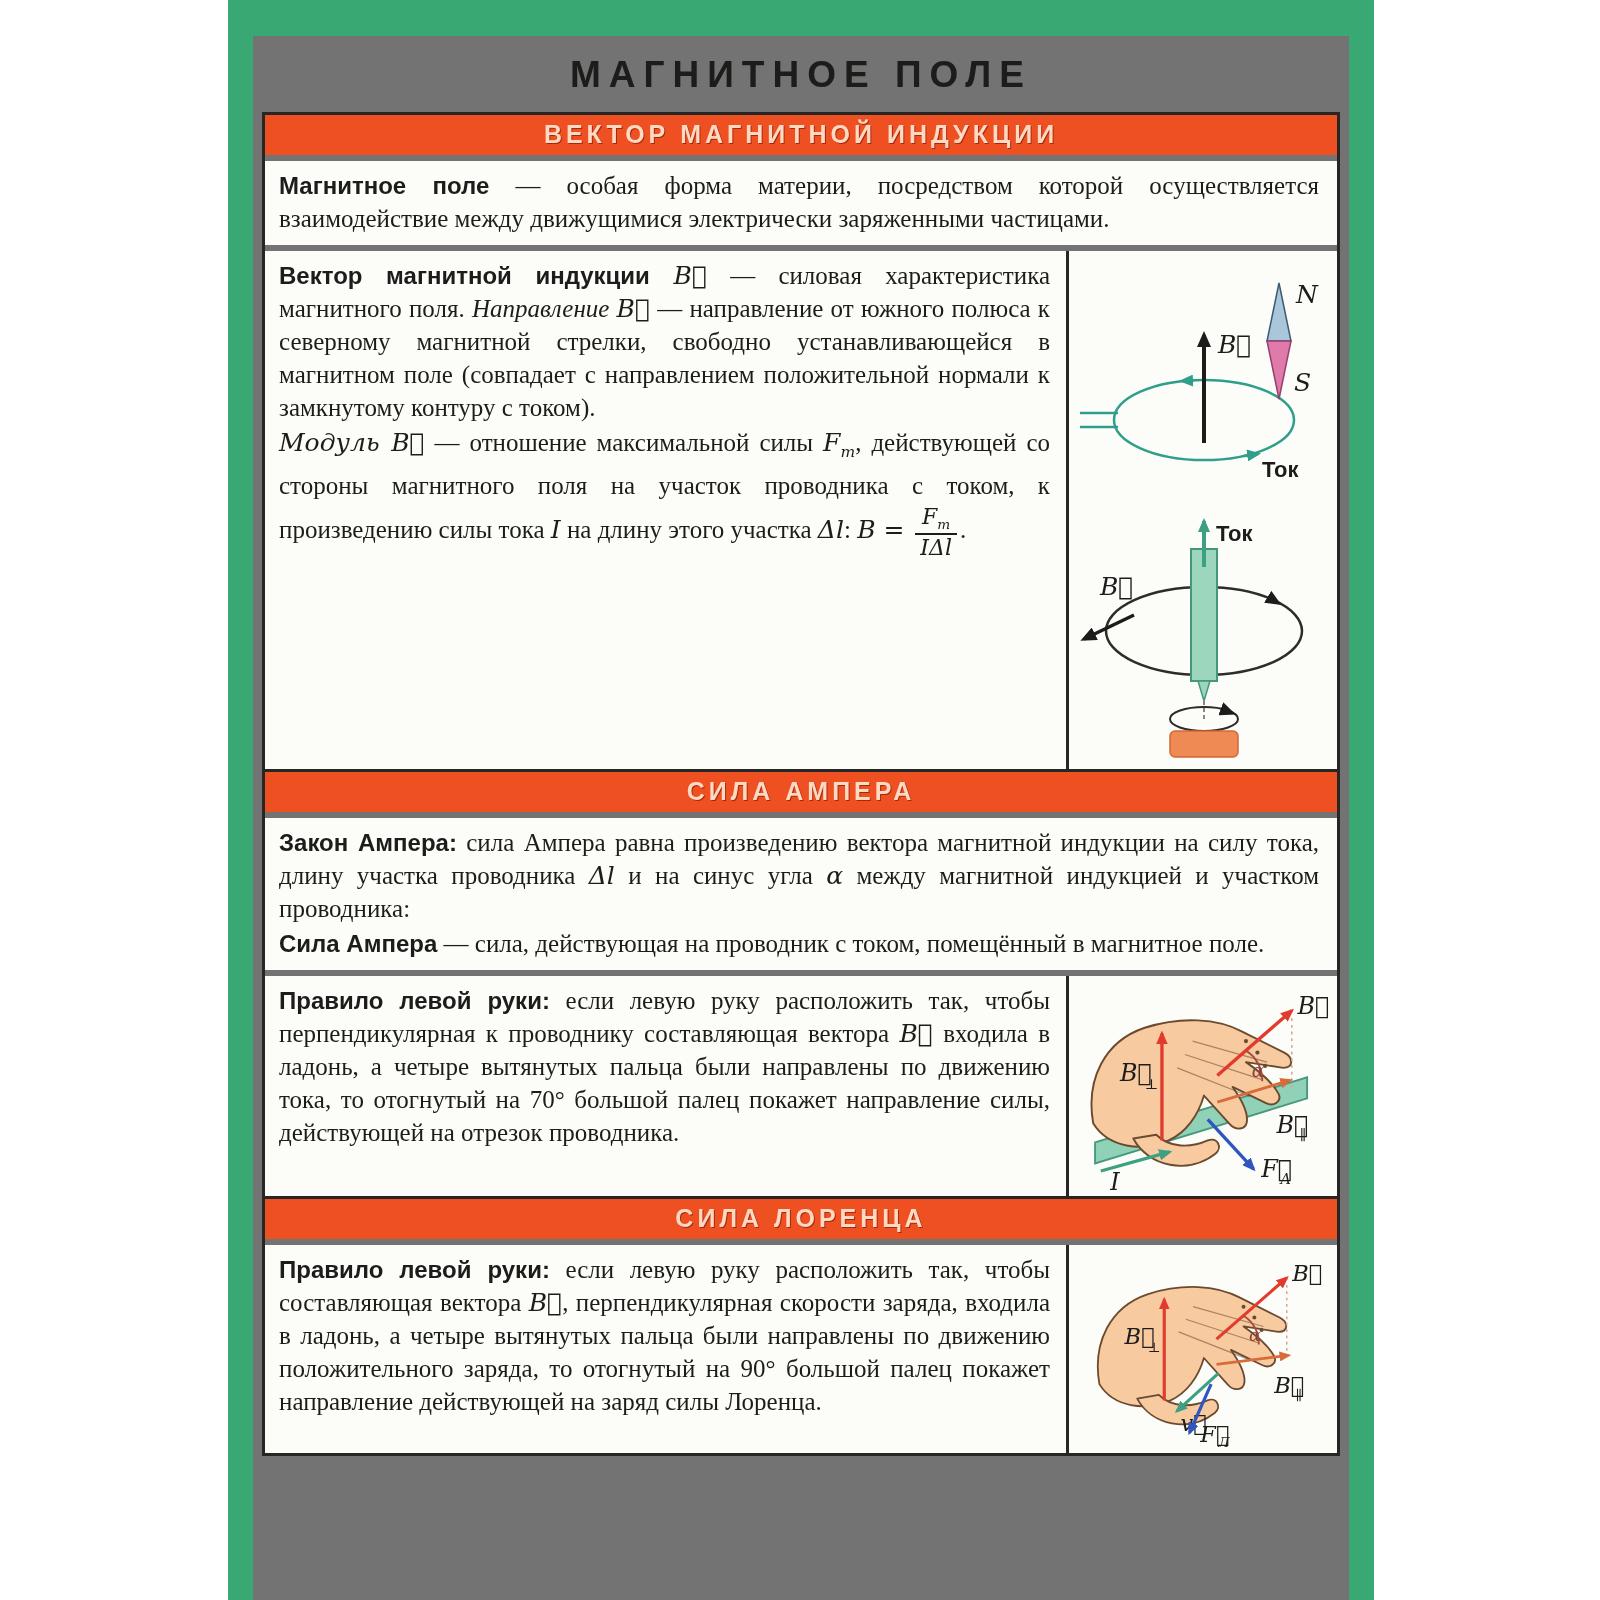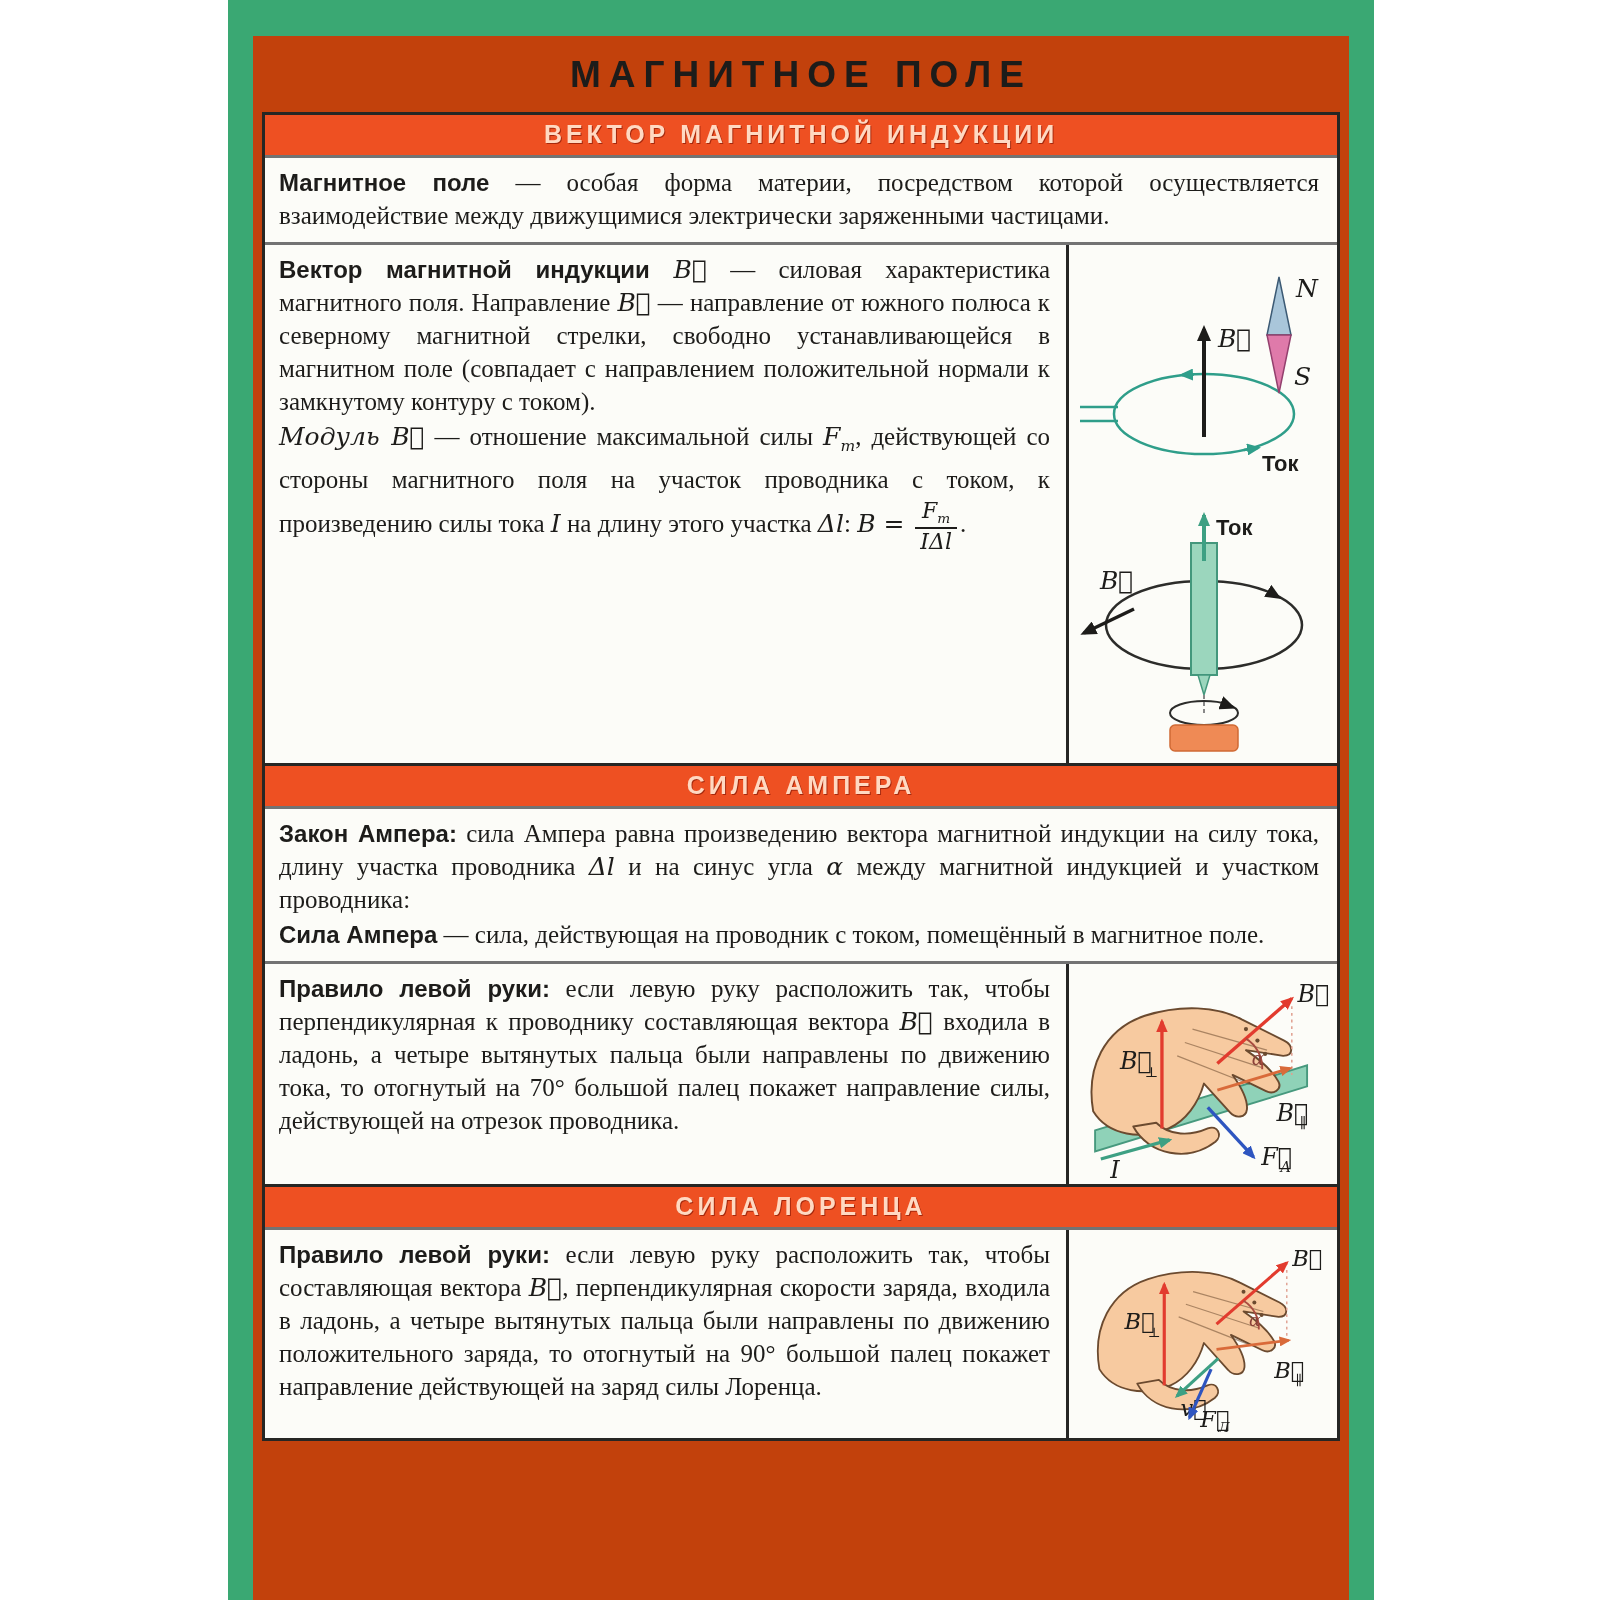--- a/index.html
+++ b/index.html
@@ -1,33 +1,33 @@
 <!DOCTYPE html>
 <html><head>
 <meta charset="utf-8">
 <style>
   html,body{margin:0;padding:0;}
   .page{position:relative;width:1600px;height:1600px;background:#ffffff;overflow:hidden;
         font-family:"Liberation Serif","DejaVu Serif",serif;color:#1d1c1a;}
   .green-frame{position:absolute;left:228px;top:0;width:1146px;height:1600px;background:#3aa873;}
-  .paper{position:absolute;left:25px;top:36px;right:25px;bottom:0;background:#c2410c;}
+  .paper{position:absolute;left:25px;top:36px;right:25px;bottom:0;background:#737373;}
   .title{margin:18px 0 0;text-align:center;font-family:"Liberation Sans",sans-serif;
          font-weight:bold;font-size:37px;letter-spacing:8px;color:#1d1c1a;}
   .card{margin:16px auto 0;width:1072px;border:3px solid #262624;background:#fcfcf8;}
   .card > :first-child{border-top:none;}
   .hdr{border-top:3px solid #262624;background:#ee5022;text-align:center;
        font-family:"Liberation Sans",sans-serif;font-weight:bold;font-size:25px;
        letter-spacing:4px;color:#ffd9c2;padding:5px 0 6px;text-shadow:1px 1px 0 #a6280c;}
-  .block{border-top:3px solid #737373;}
+  .block{border-top:6px solid #737373;}
   .padtxt{padding:8px 18px 10px 14px;}
   .para{margin:0;font-size:25px;line-height:33px;text-align:justify;}
   .para + .para{margin-top:2px;}
   .lead{font-family:"Liberation Sans",sans-serif;font-weight:bold;font-size:24px;}
   .m{font-style:italic;font-family:"DejaVu Serif",serif;}
-  .it{}
+  .it{font-style:italic;}
   sub{font-size:0.62em;}
   .twocol{display:flex;align-items:stretch;}
   .twocol .txt{flex:1;padding:8px 16px 8px 14px;}
   .twocol .fig{width:268px;border-left:3px solid #262624;display:flex;flex-direction:column;
                align-items:center;justify-content:center;gap:2px;padding:4px 0;}
   .band{background:#f7dcc3;text-align:center;padding:9px 0 10px;font-size:27px;}
   .frac{display:inline-block;vertical-align:middle;text-align:center;font-size:22px;
         line-height:1.15;margin:2px 3px;}
   .frac .num{display:block;border-bottom:2px solid #1d1c1a;padding:0 5px;}
   .frac .den{display:block;padding:0 5px;}

